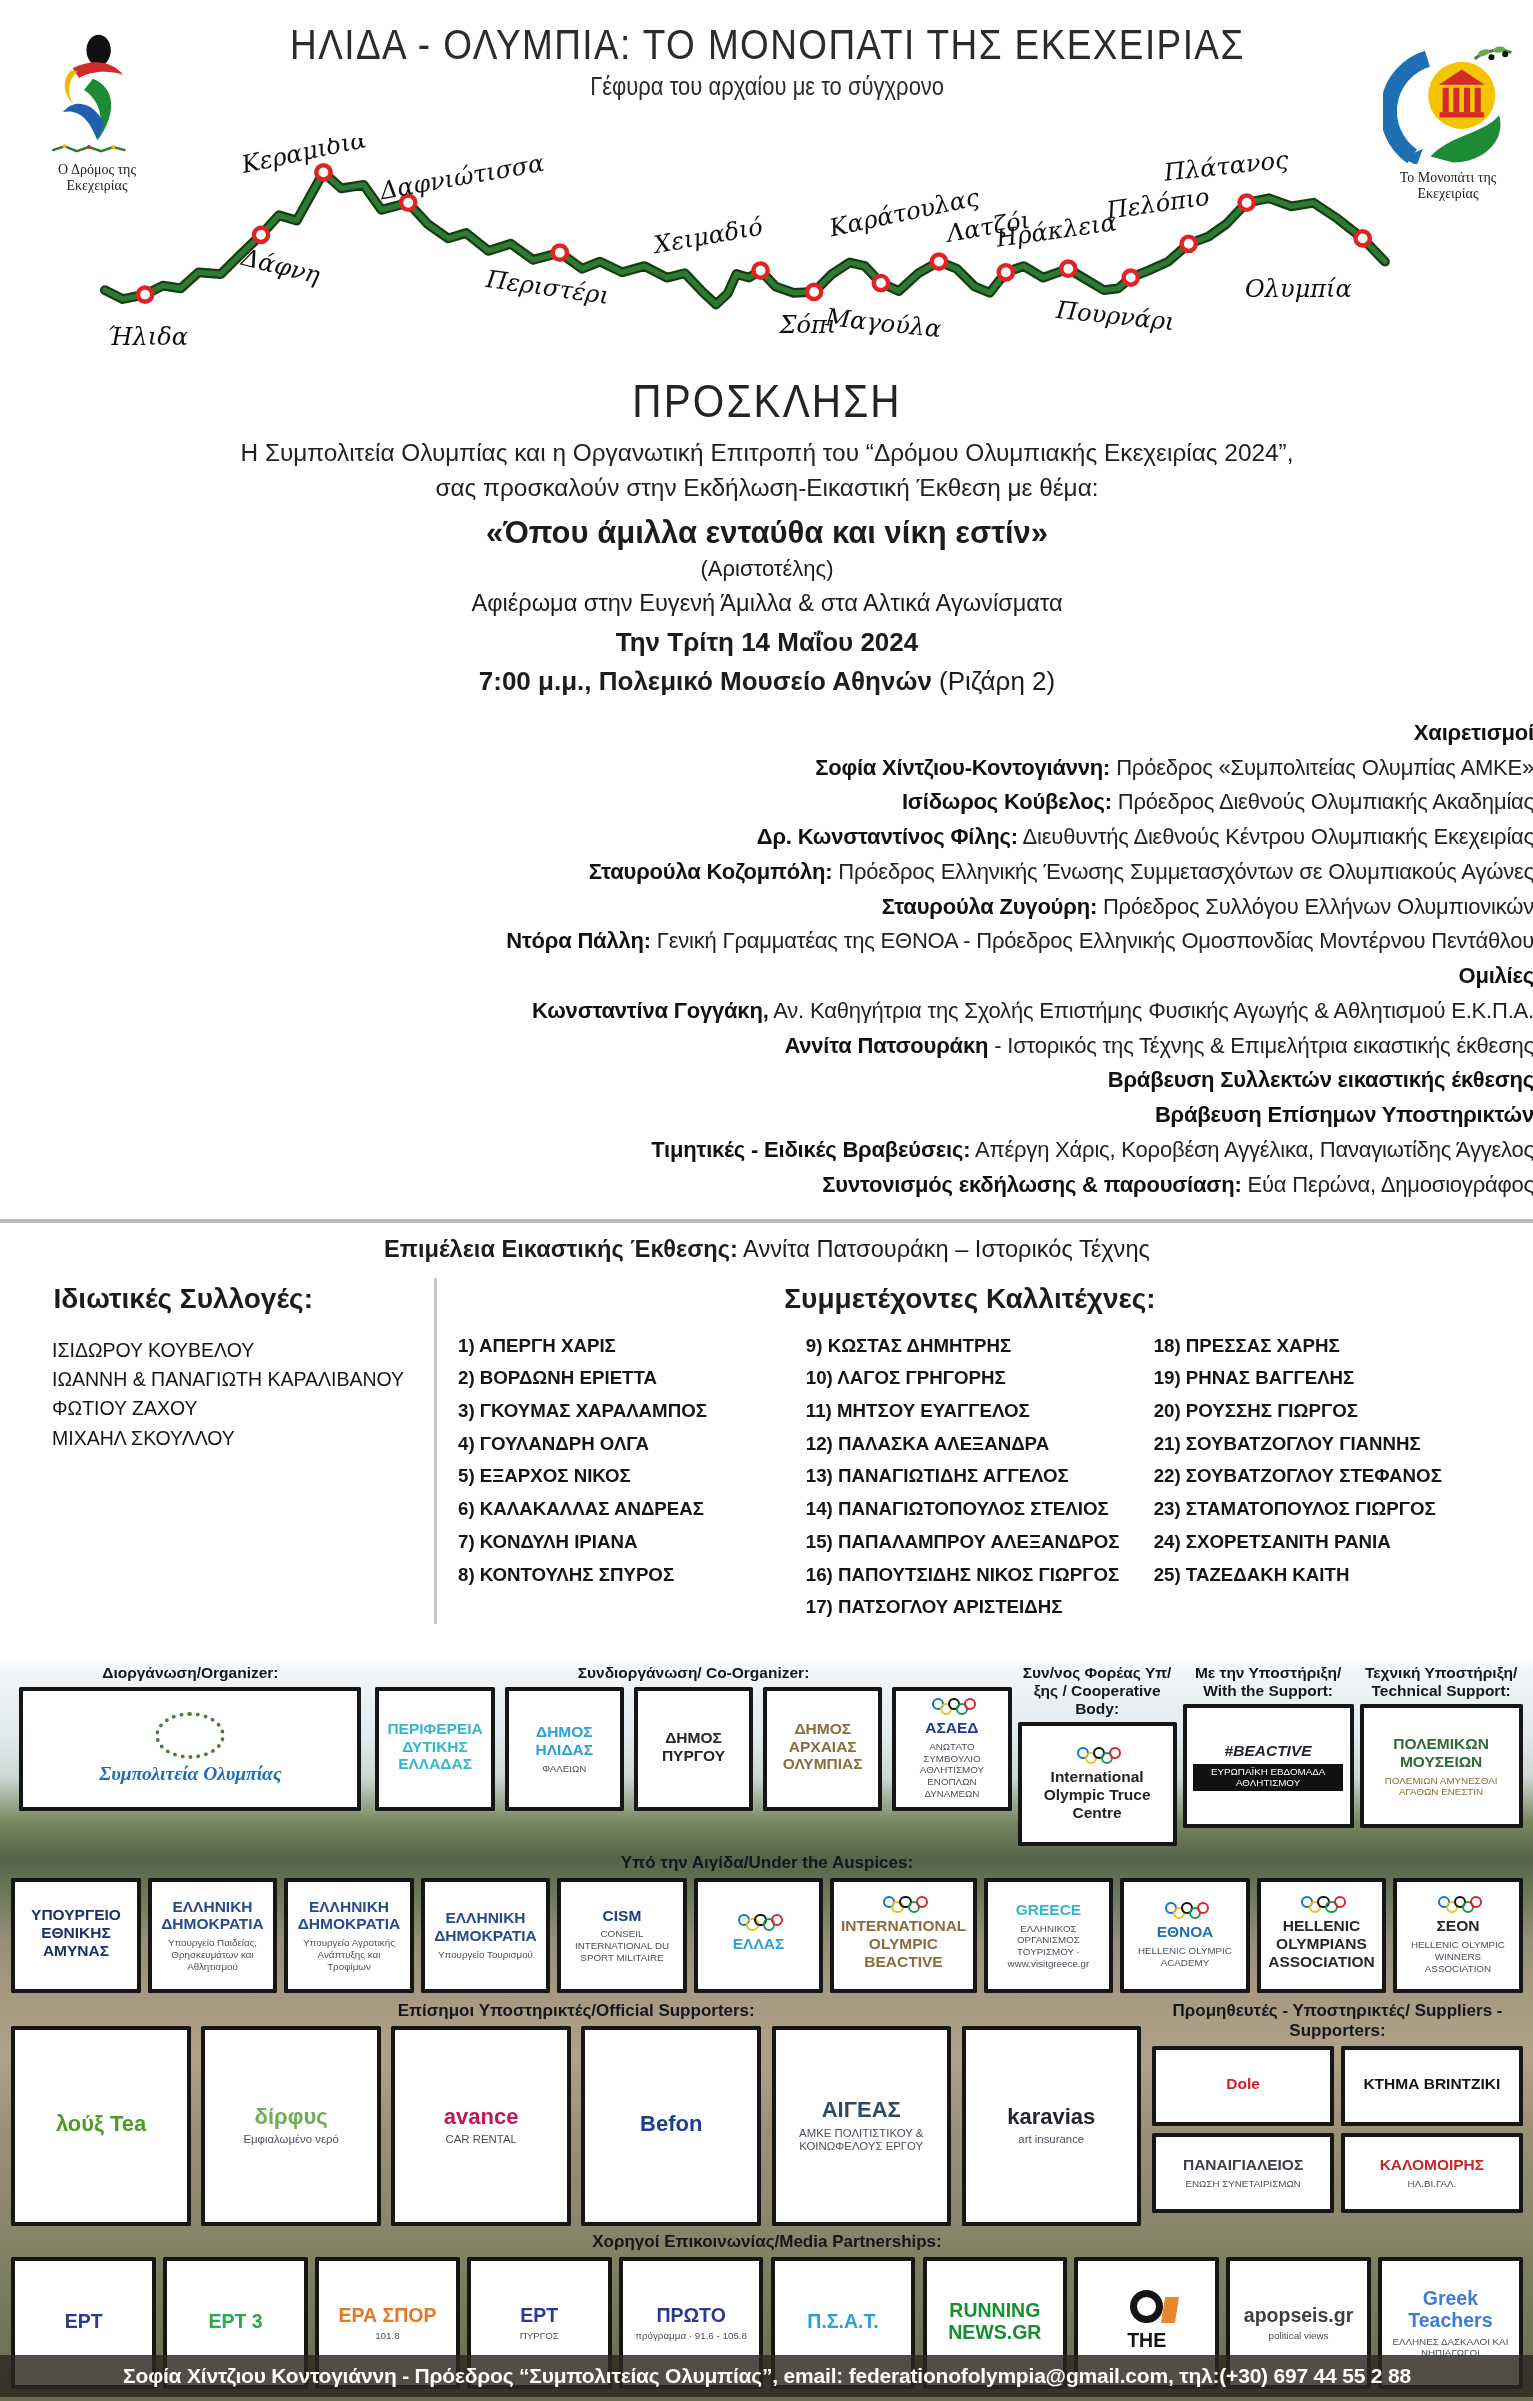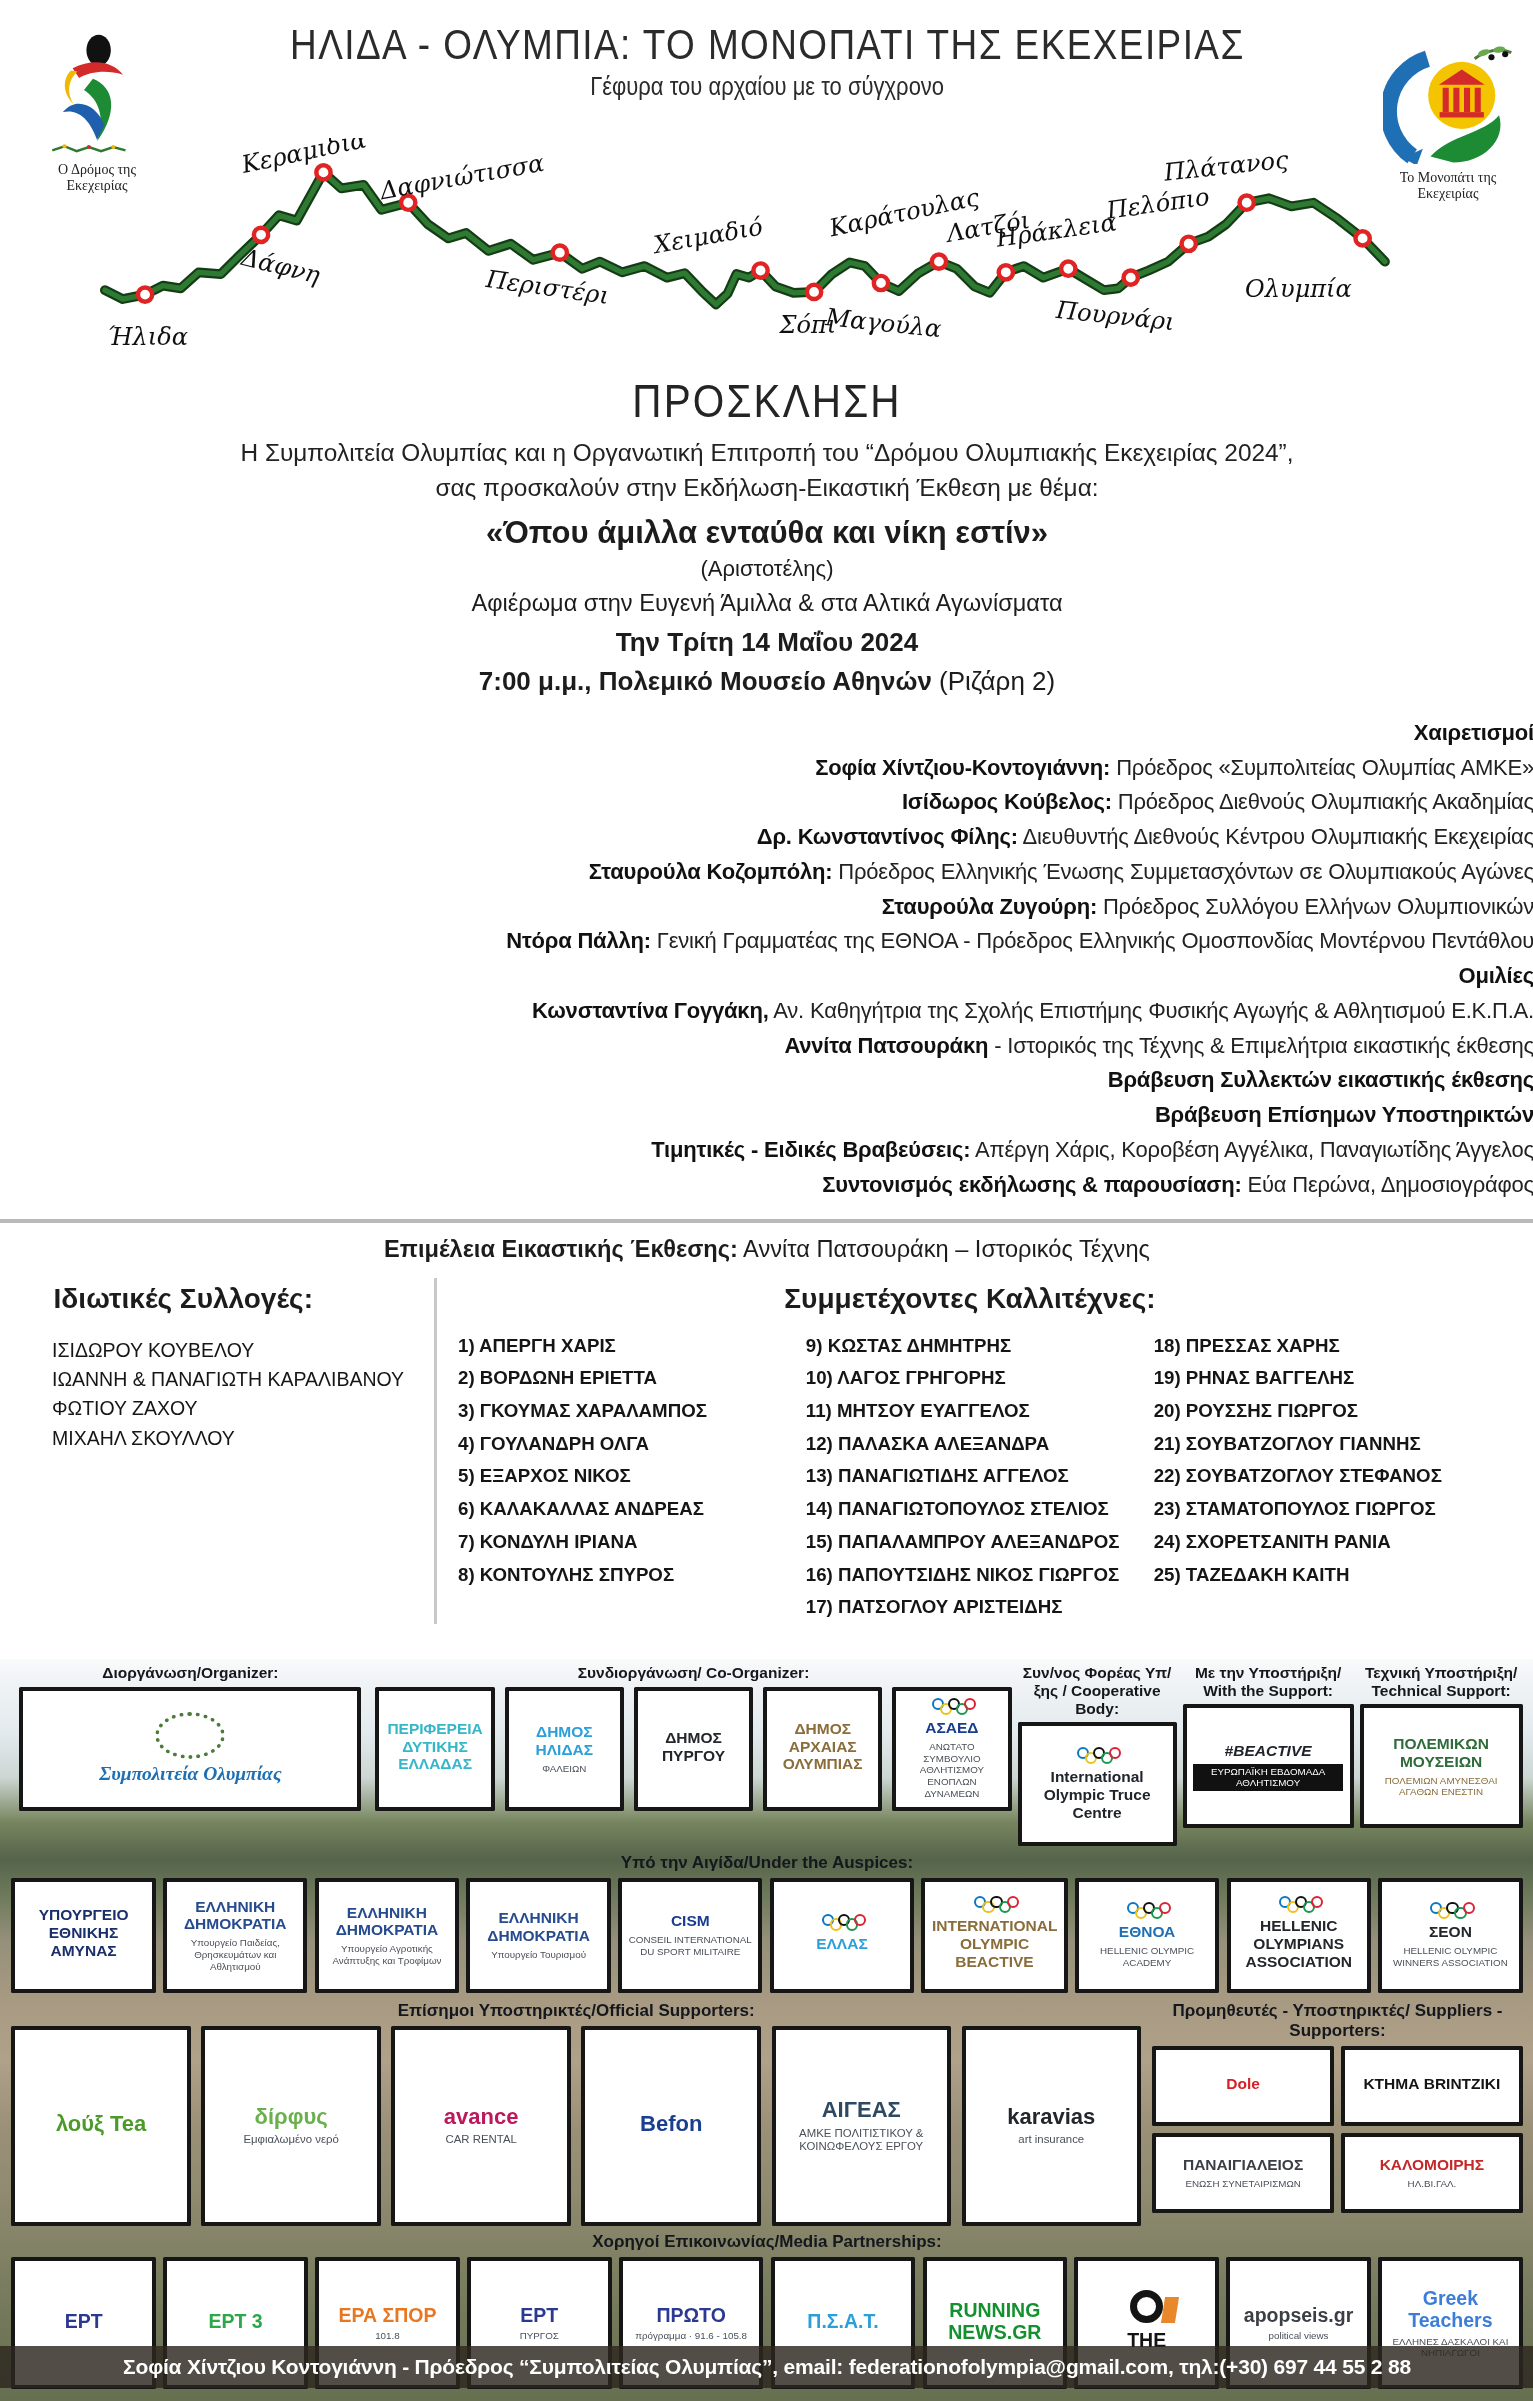--- a/index.html
+++ b/index.html
@@ -108,21 +108,21 @@
 
   .row-d-cards { display:flex; gap:7.3px; }
   .row-d-cards .card-slot { flex:1; height:132px; }
   .row-d-cards .lname { font-size:19.5px; }
 
   .theone-mark { position:relative; display:inline-block; width:33px; height:33px;
                  border:7.3px solid #141414; border-radius:50%; margin-bottom:1.6px; }
   .theone-mark::after { content:''; position:absolute; right:-21px; top:0; width:14px; height:26px;
                         background:#e8872b; transform:skewX(-9deg); }
 
-  .footer-band { position:absolute; left:0; right:0; bottom:13px; height:42px;
+  .footer-band { position:absolute; left:0; right:0; bottom:4px; height:42px;
                  background:rgba(44,38,30,.82); display:flex; align-items:center; justify-content:center; }
   .footer-text { color:#fff; font-size:21px; font-weight:bold; letter-spacing:-0.2px; white-space:nowrap; }
 </style>
 </head>
 <body>
 
 <div class="poster">
   <div class="top-content">
 
     <div class="header">
@@ -466,20 +466,27 @@
               <i></i>
               <i></i>
               <i></i>
               <i></i>
             </span>
           <div class="lname" style="color: rgb(138, 109, 59);">INTERNATIONAL OLYMPIC BEACTIVE</div>
           <div class="lsub"></div>
         </div>
         </div>
 
+        <div class="card-slot">
+          <div class="card">
+
+          <div class="lname" style="color: rgb(53, 182, 201);">GREECE</div>
+          <div class="lsub">ΕΛΛΗΝΙΚΟΣ ΟΡΓΑΝΙΣΜΟΣ ΤΟΥΡΙΣΜΟΥ · www.visitgreece.gr</div>
+        </div>
+        </div>
 
         <div class="card-slot">
           <div class="card">
           <span class="rings">
               <i></i>
               <i></i>
               <i></i>
               <i></i>
               <i></i>
             </span>

